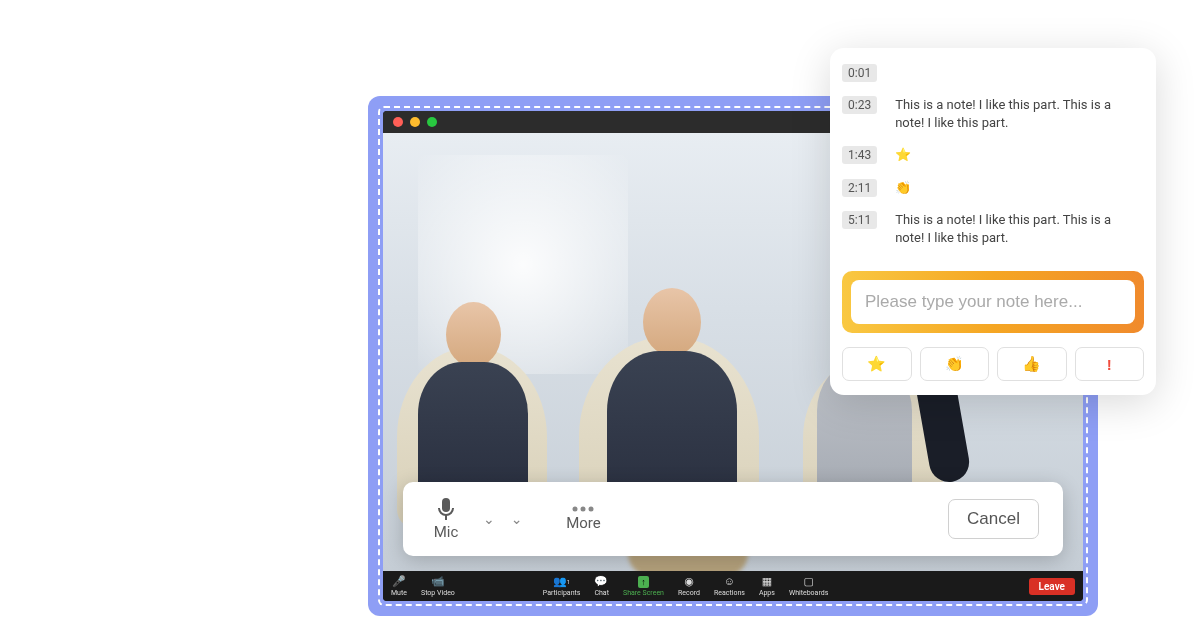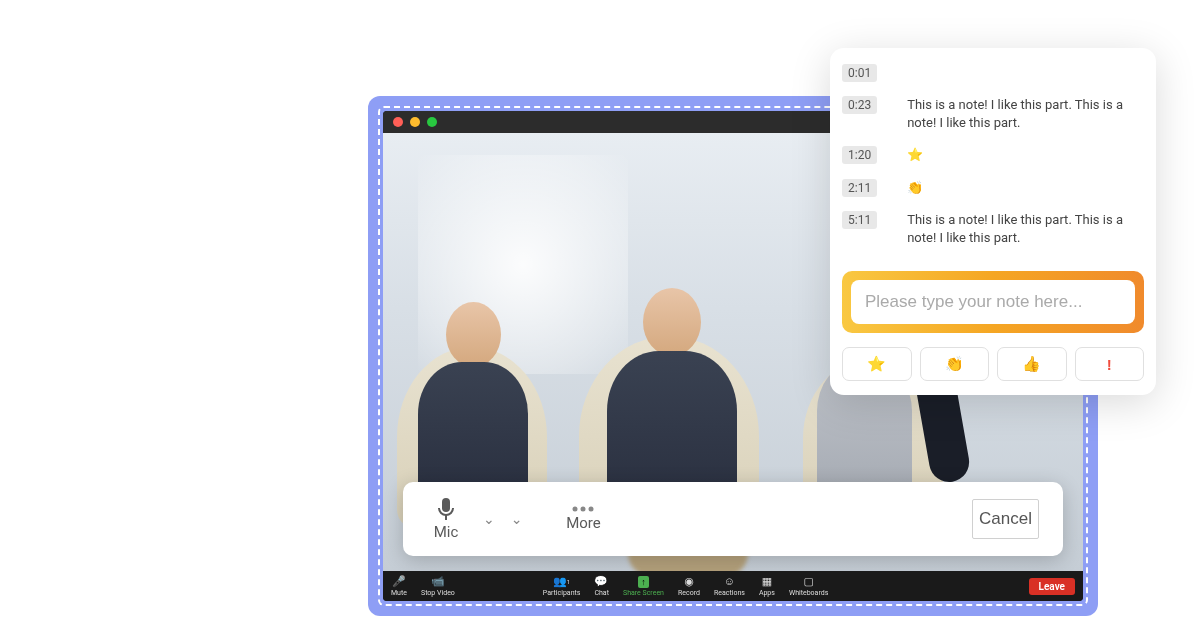--- a/index.html
+++ b/index.html
@@ -164,24 +164,24 @@
       font-size: 14px;
       padding: 0 8px;
     }
     .toolbar-label {
       font-size: 15px;
       color: #5a5a5a;
       margin-top: 2px;
     }
     .toolbar-spacer { flex: 1; }
     .cancel-btn {
-      padding: 9px 6px;
+      padding: 9px 18px;
       background: #fff;
       border: 1px solid #d0d0d0;
-      border-radius: 2px;
+      border-radius: 7px;
       font-size: 17px;
       color: #555;
       cursor: pointer;
       margin-right: 10px;
     }
     .start-btn {
       padding: 9px 20px;
       background: #f04e3f;
       border: none;
       border-radius: 7px;
@@ -266,21 +266,21 @@
     }
     .notes-list {
       max-height: 220px;
       overflow-y: auto;
       padding-right: 6px;
     }
     .notes-list::-webkit-scrollbar { width: 5px; }
     .notes-list::-webkit-scrollbar-thumb { background: #ccc; border-radius: 3px; }
     .note-row {
       display: flex;
-      gap: 30px;
+      gap: 18px;
       margin-bottom: 14px;
       align-items: flex-start;
     }
     .note-time {
       background: #e8e8e8;
       color: #555;
       font-size: 12px;
       padding: 2px 6px;
       border-radius: 3px;
       min-width: 34px;
@@ -441,21 +441,21 @@
 <div class="notes-panel">
   <div class="notes-list">
     <div class="note-row">
       <span class="note-time">0:01</span>
     </div>
     <div class="note-row">
       <span class="note-time">0:23</span>
       <span class="note-content">This is a note! I like this part. This is a note! I like this part.</span>
     </div>
     <div class="note-row">
-      <span class="note-time">1:20</span>
+      <span class="note-time">1:43</span>
       <span class="note-content">⭐</span>
     </div>
     <div class="note-row">
       <span class="note-time">2:11</span>
       <span class="note-content">👏</span>
     </div>
     <div class="note-row">
       <span class="note-time">5:11</span>
       <span class="note-content">This is a note! I like this part. This is a note! I like this part.</span>
     </div>

